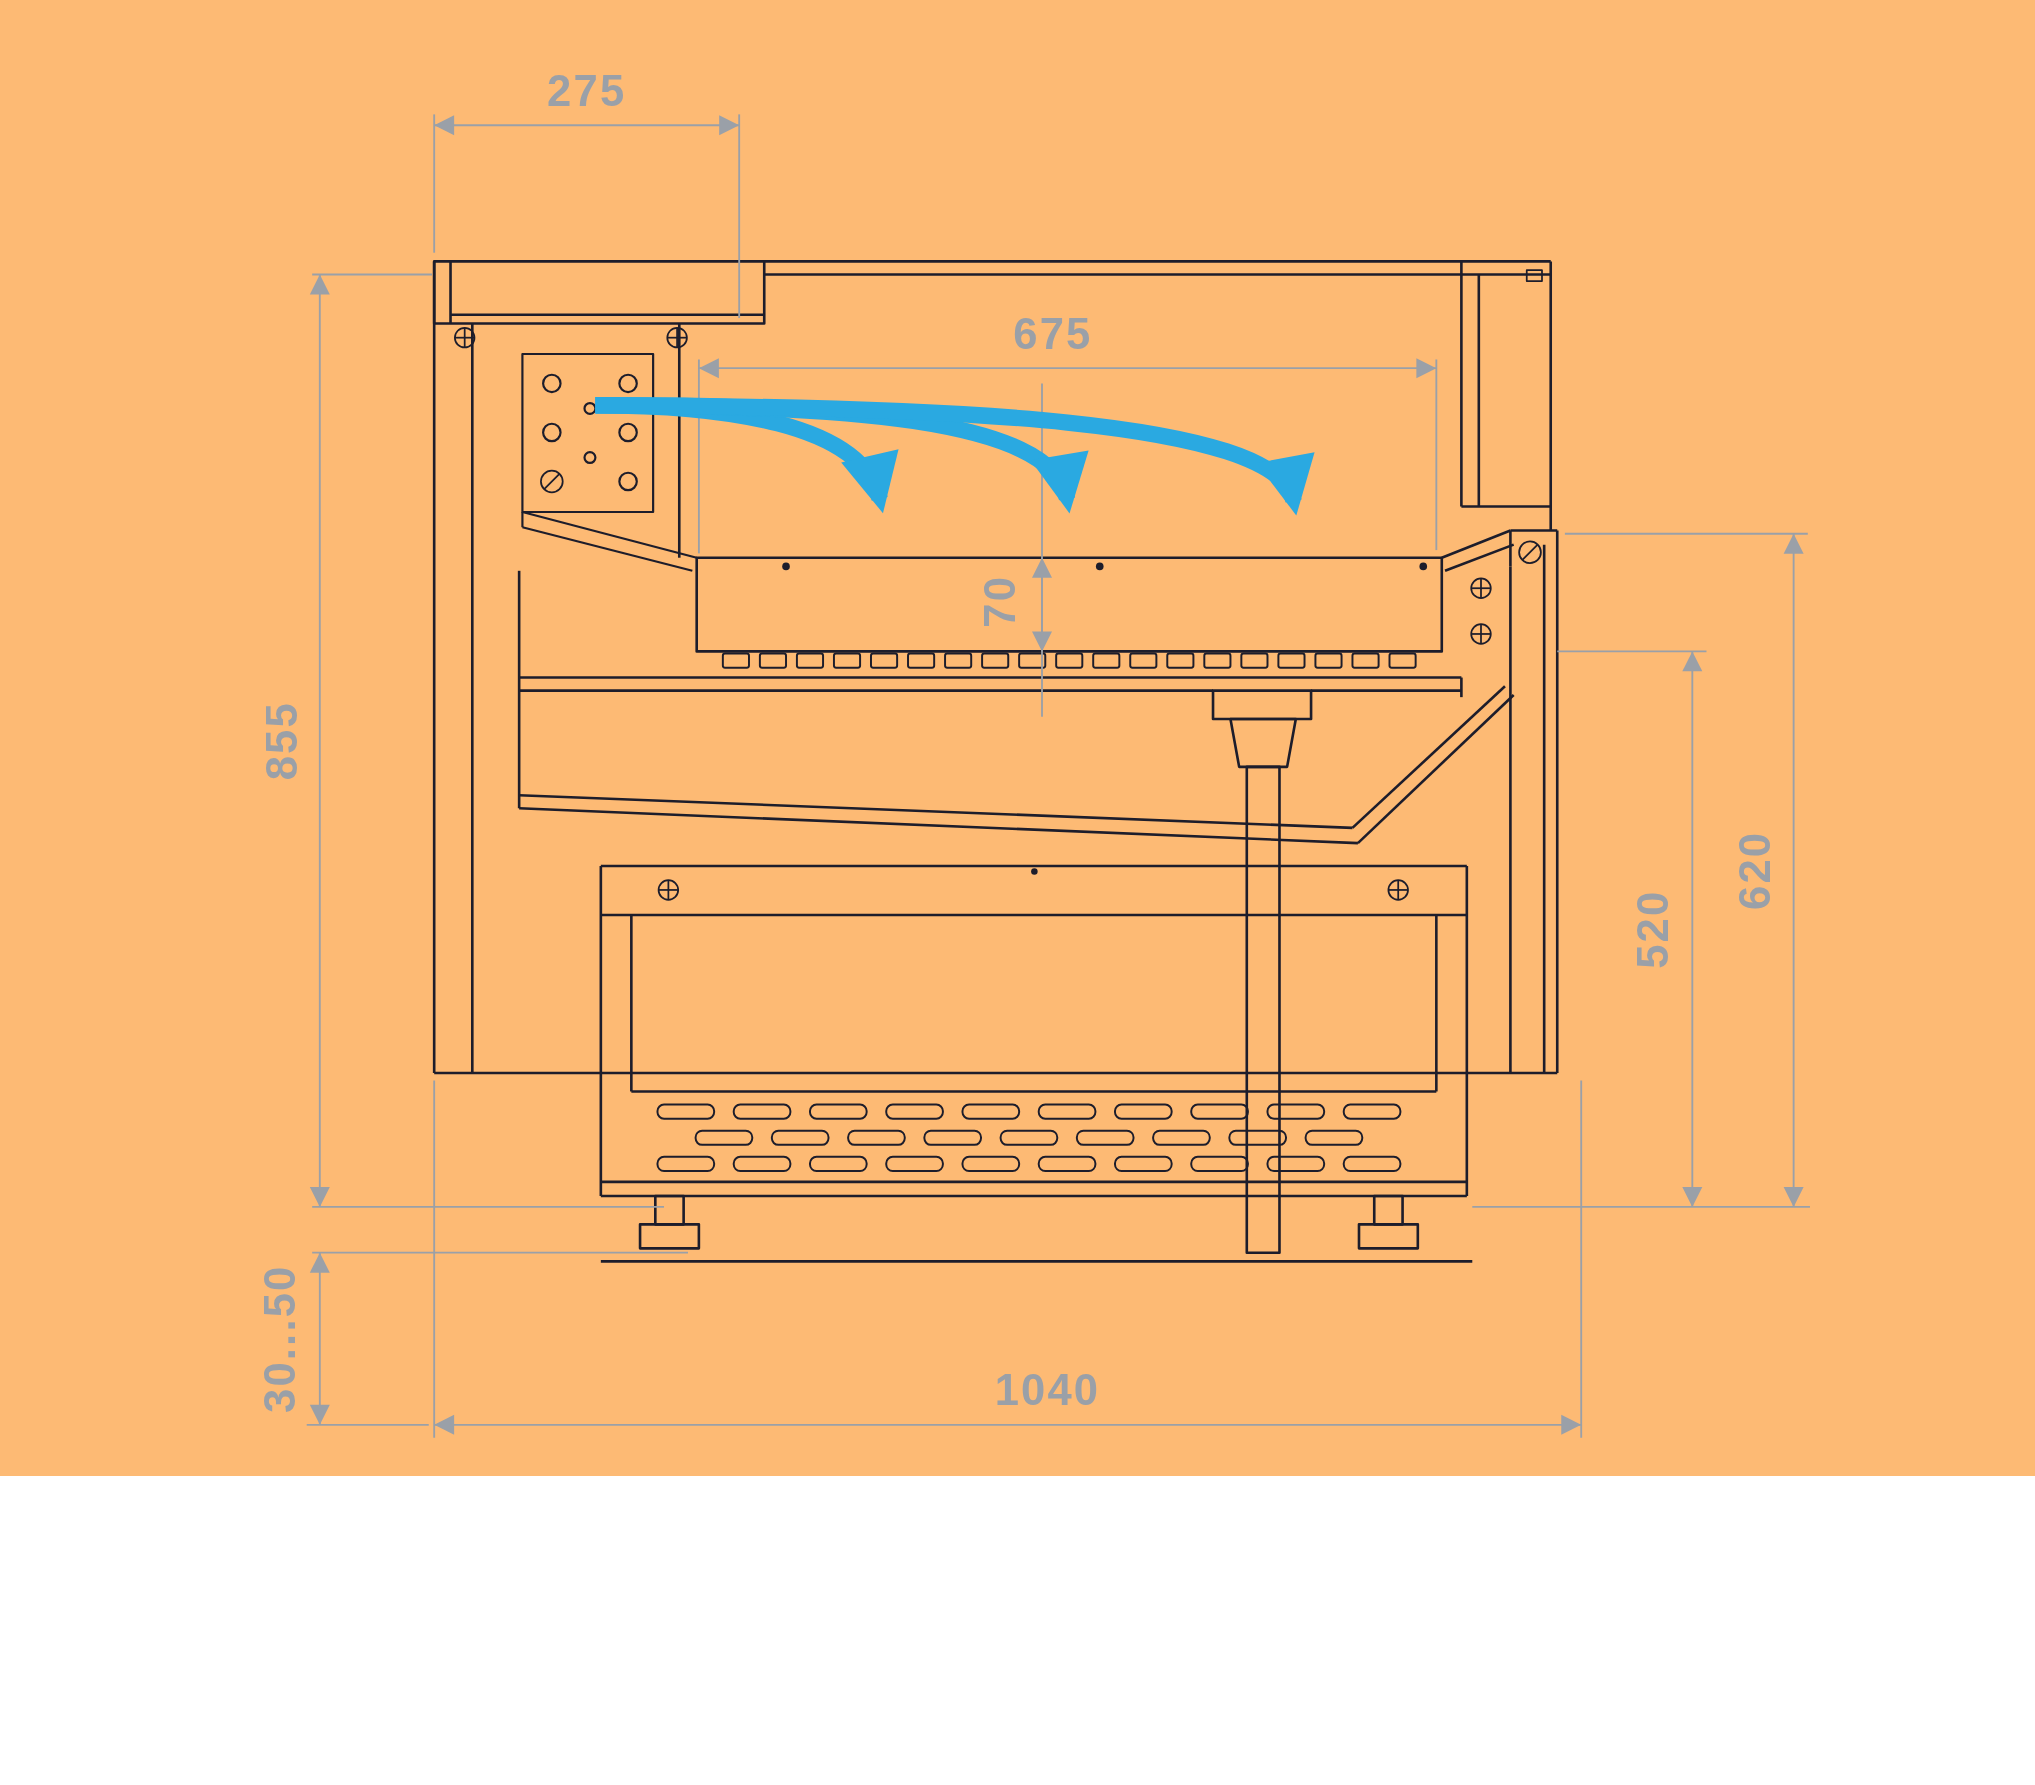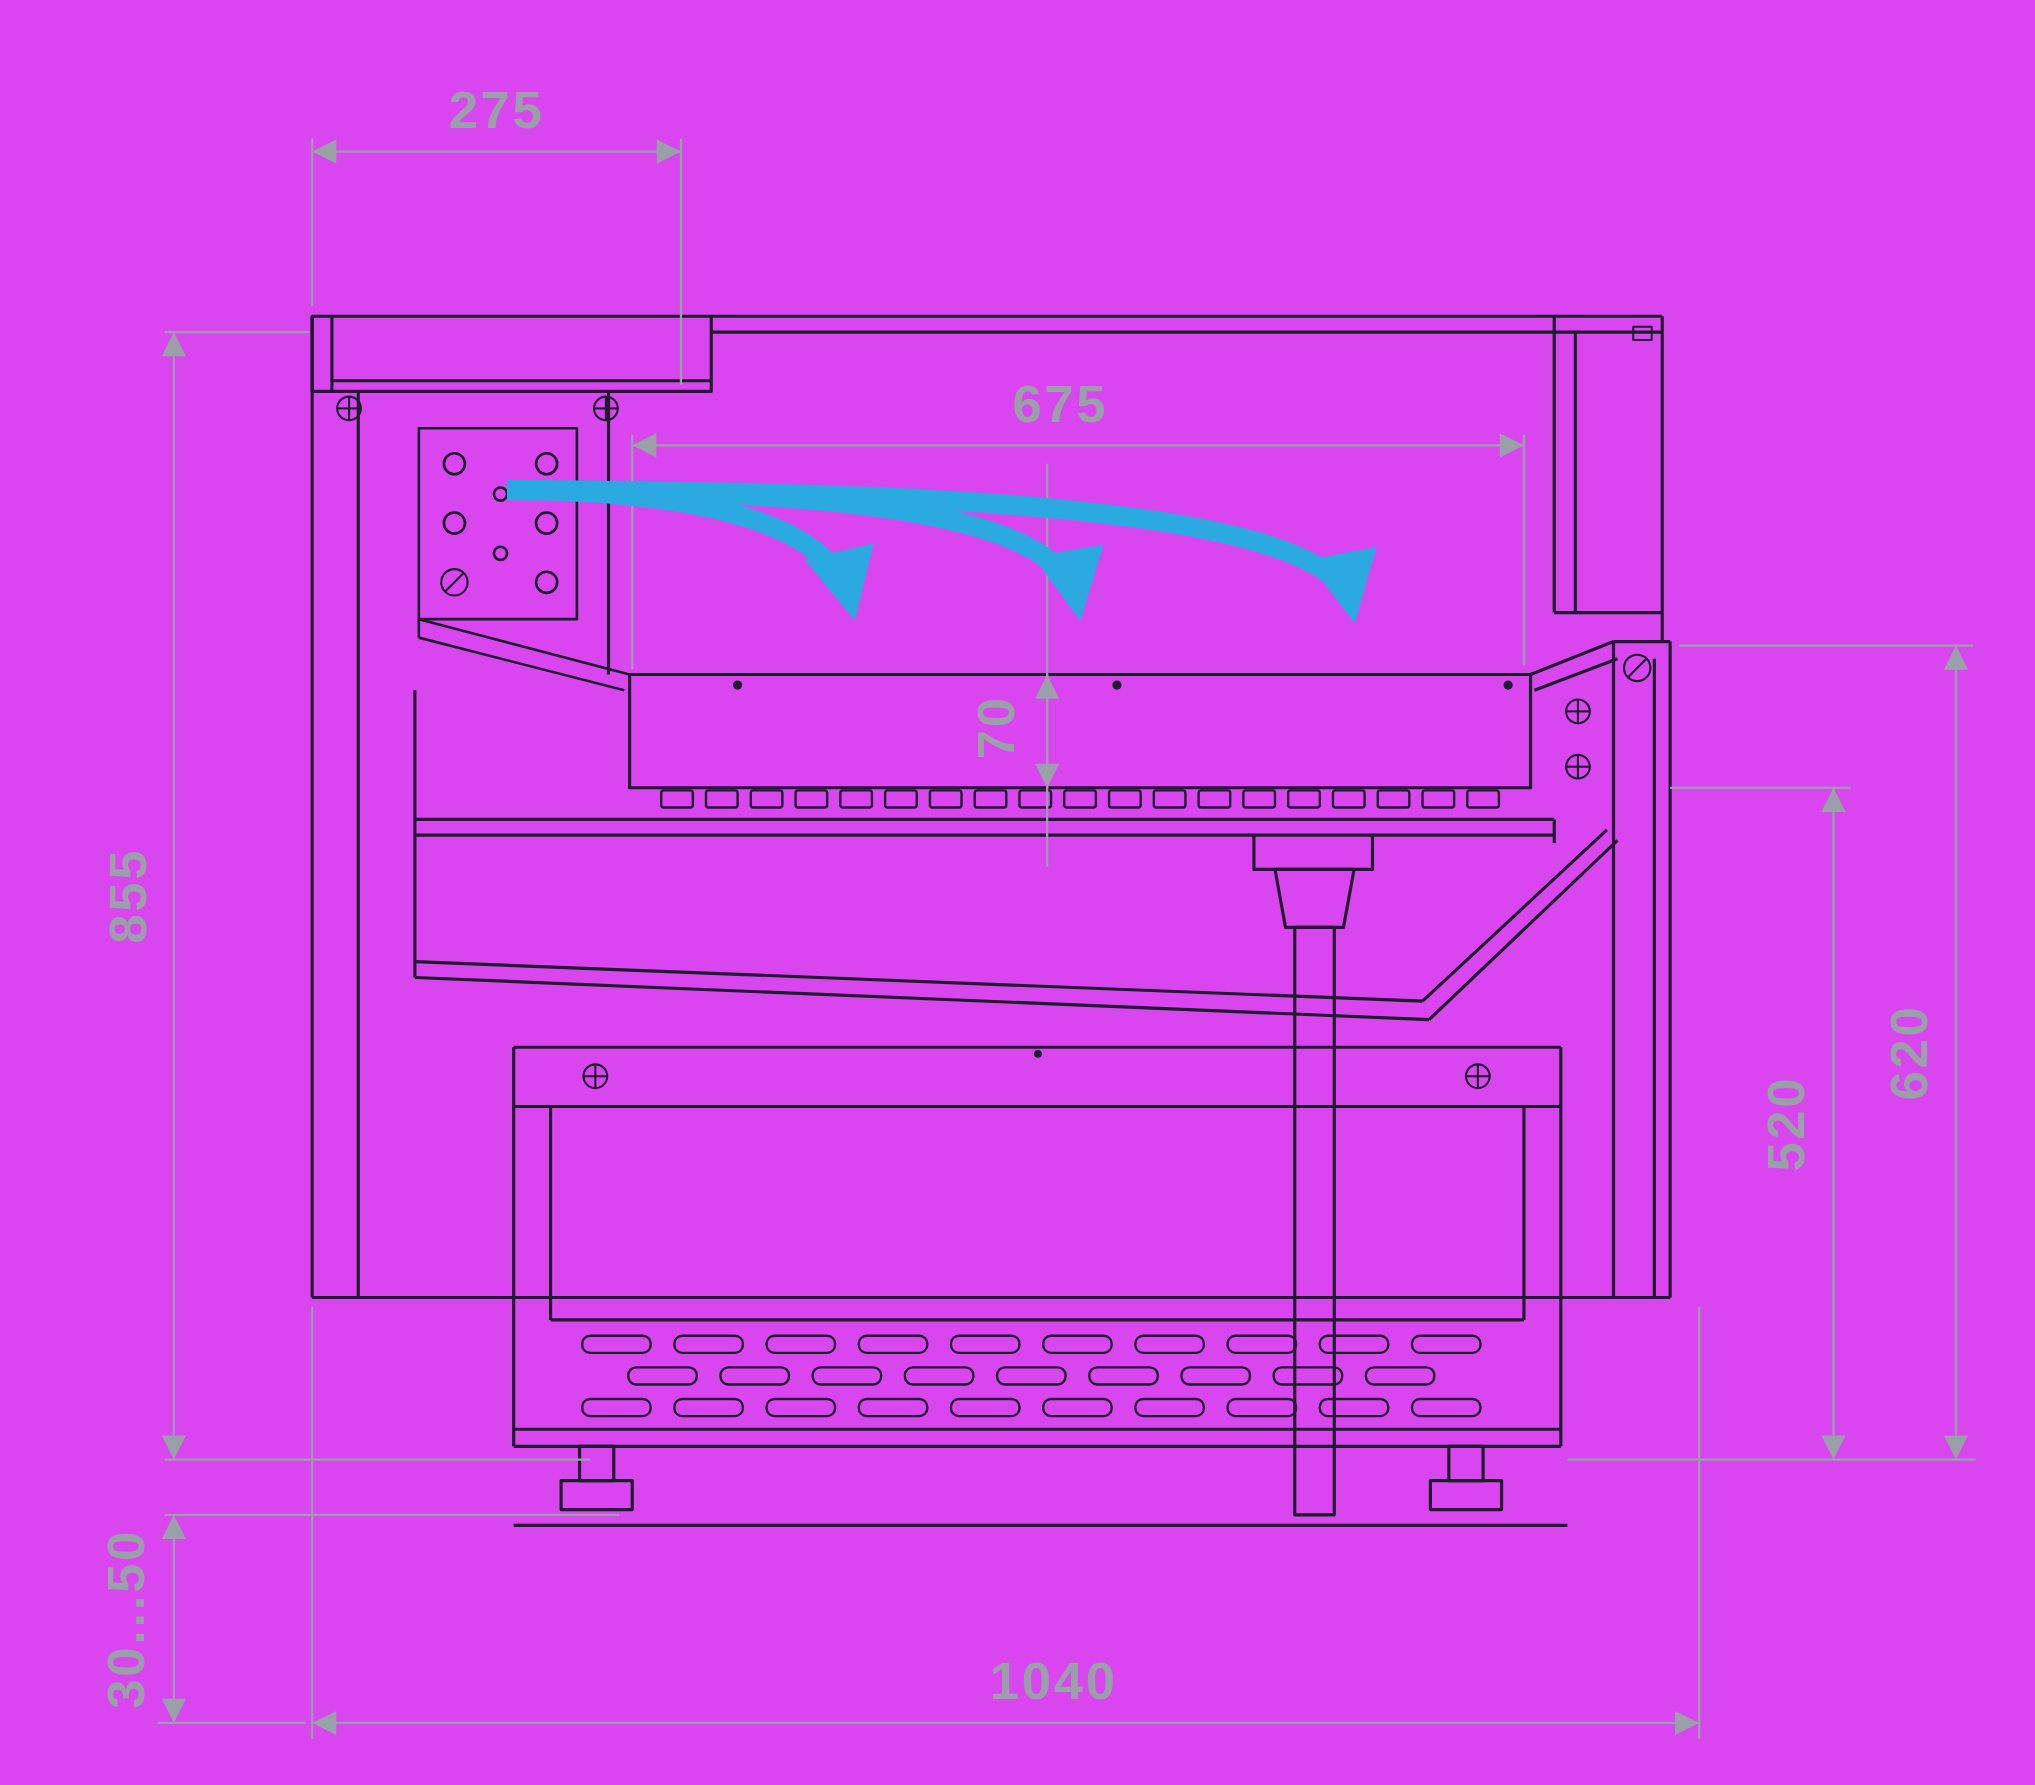--- a/index.html
+++ b/index.html
@@ -1,16 +1,16 @@
 <!DOCTYPE html>
 <html style="font-size:9.2px"><head>
 <meta charset="utf-8">
 <style>
   html,body{margin:0;padding:0;background:#ffffff;}
-  .stage{width:2035px;height:1785px;background:#d946ef;}
+  .stage{width:2035px;height:1476px;background:#fdba74;}
   svg{display:block;width:100%;height:100%;}
   .dim-text{
     font-family:"Liberation Sans",sans-serif;
     font-size:40px;
     font-weight:600;
     letter-spacing:2px;
     fill:#9aa0a8;
   }
 </style>
 </head>

